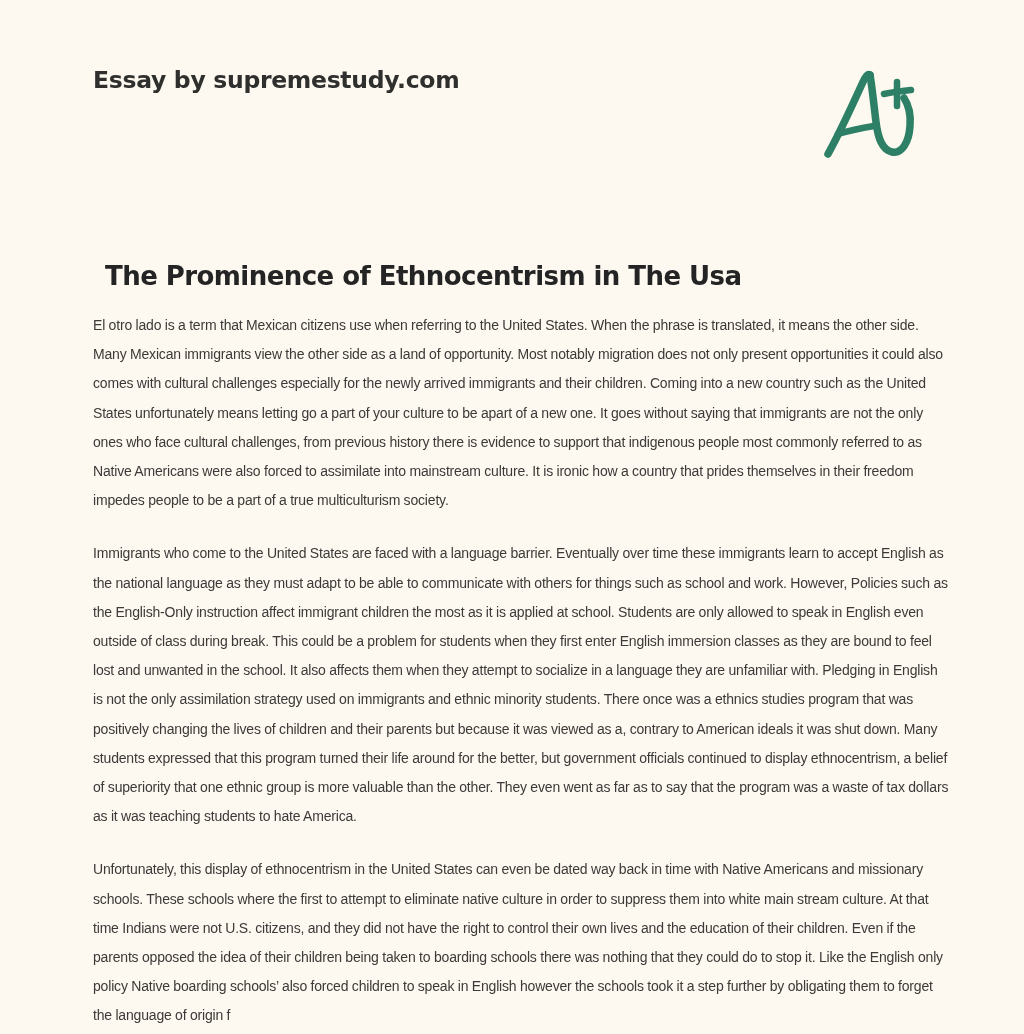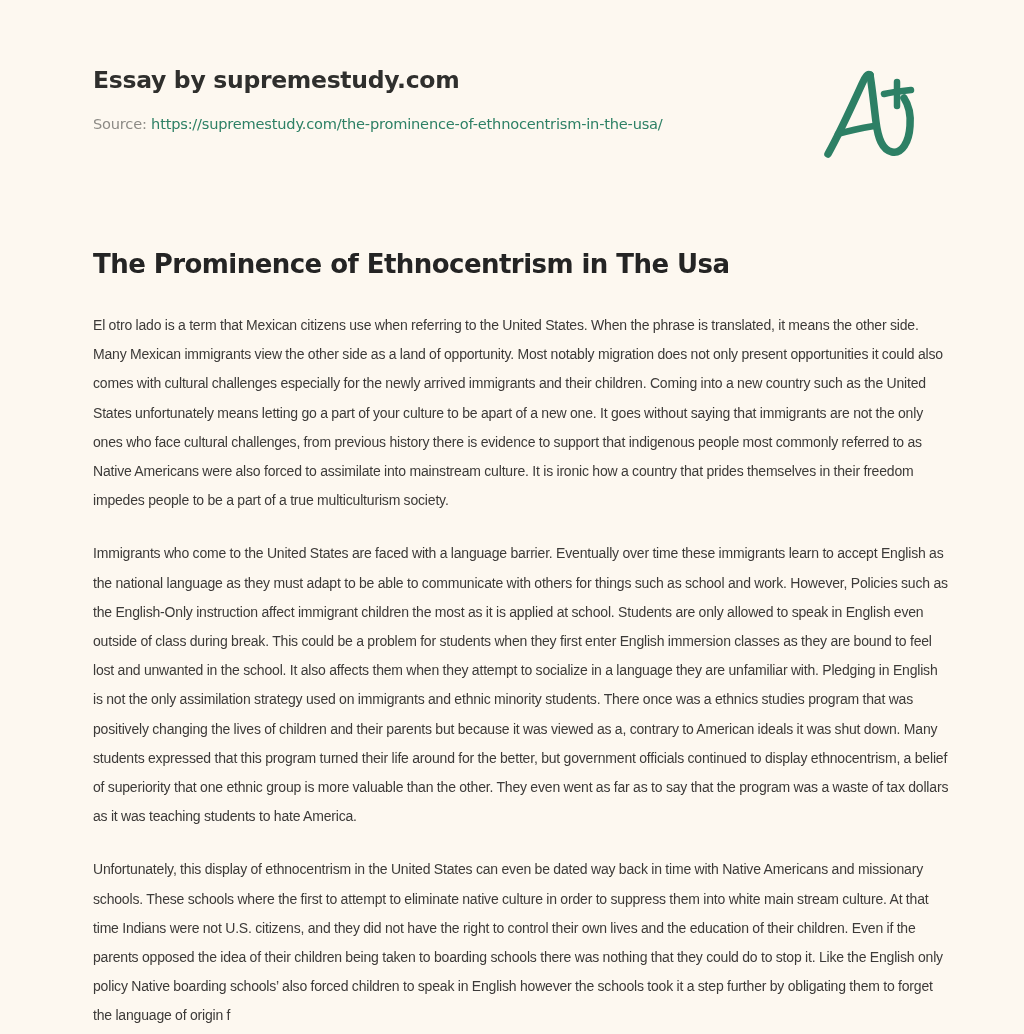--- a/index.html
+++ b/index.html
@@ -68,21 +68,21 @@
     width: 112px;
     height: 104px;
   }
 
   
   .article-title {
     position: absolute;
     left: 93px;
     top: 248px;
     width: 860px;
-    margin: 0;
+    margin: 12px;
     font-family: "DejaVu Sans", sans-serif;
     font-size: 26px;
     font-weight: bold;
     color: #242424;
     letter-spacing: -0.55px;
     line-height: 1.25;
   }
 
   
   .body-copy {
@@ -105,24 +105,20 @@
     margin-bottom: 0;
   }
 </style>
 </head>
 <body>
 
 <div class="page">
 
   <div class="header">
     <h1 class="header-title">Essay by supremestudy.com</h1>
-    <div class="source-line">
-      <span class="source-label">Source:</span>
-      <span class="source-url">https://supremestudy.com/the-prominence-of-ethnocentrism-in-the-usa/</span>
-    </div>
   </div>
 
   <div class="logo">
     <svg viewBox="0 0 112 104" xmlns="http://www.w3.org/2000/svg">
       <g fill="none" stroke="#2d8065" stroke-linecap="round" stroke-linejoin="round">
 
         <path d="M16 92 C 26 74, 40 44, 50 22 C 53 15, 56 11, 58 13" stroke-width="7.5"></path>
 
         <path d="M58 13 C 60 24, 62 44, 64 60 C 66 76, 70 88, 80 90
                  C 90 92, 97 80, 98 64 C 99 52, 96 42, 92 36" stroke-width="7.5"></path>

